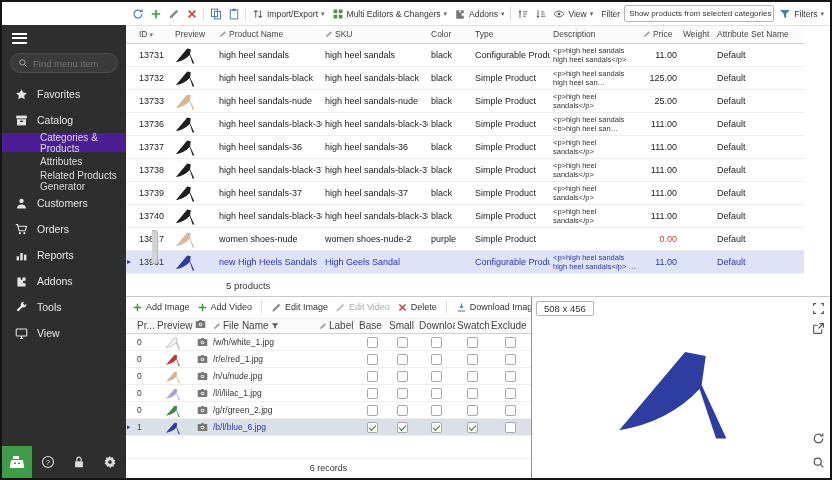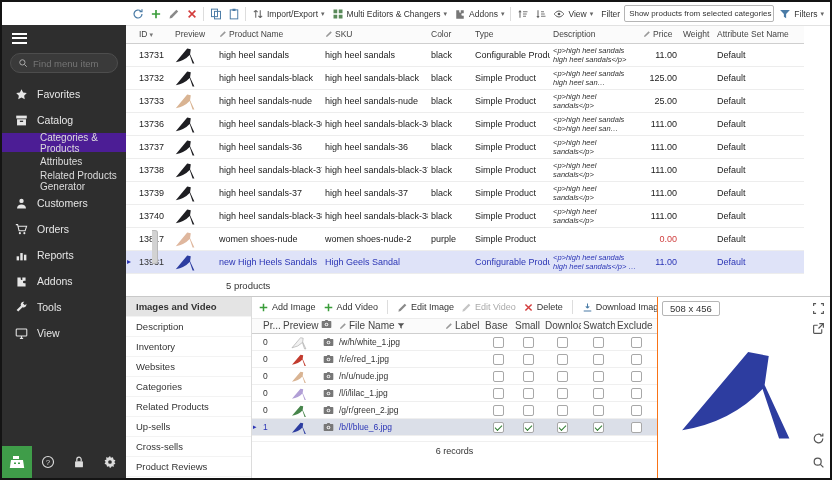--- a/index.html
+++ b/index.html
@@ -35,21 +35,21 @@
   .dd svg { width:12px; height:12px; display:block; }
   .caret { font-size:7px; color:#666; }
   .lbl { font-size:8.5px; color:#333; margin:0 3px 0 4px; white-space:nowrap; }
   .filter-select { border:1px solid #b5b5b5; border-radius:2px; height:17px; display:flex; align-items:center; justify-content:space-between; gap:4px; padding:0 4px; font-size:8px; color:#333; width:186px; min-width:120px; flex-shrink:1; overflow:hidden; white-space:nowrap; cursor:pointer; background:#fff; }
 
   
   table { border-collapse:collapse; table-layout:fixed; }
   #products-table { width:678px; flex-shrink:0; }
   #products-table th { height:17px; background:#fbfbfb; border-bottom:1px solid #cfcfcf; font-size:8.5px; font-weight:normal; color:#444; text-align:left; padding:0 3px; white-space:nowrap; overflow:hidden; }
   #products-table td { height:23px; border-bottom:1px solid #ededed; font-size:9px; color:#222; padding:0 3px; white-space:nowrap; overflow:hidden; vertical-align:middle; }
-  #products-table td.desc { font-size:7.5px; white-space:normal; line-height:1.2; color:#333;font-style:italic; }
+  #products-table td.desc { font-size:7.5px; white-space:normal; line-height:1.2; color:#333; }
   #products-table td.price { text-align:right; }
   #products-table td.alert { color:#d04040; }
   #products-table td.exp { font-size:8px; color:#444; padding:0 1px; }
   #products-table td.pv svg { display:block; }
   tr.sel { background:#dfe3f8; }
   tr.sel td { color:#2b35b5 !important; }
   tr.sel td.idc { color:#333 !important; }
   .hpencil svg { width:8px; height:8px; display:inline-block; vertical-align:-1px; margin-right:2px; }
   .sortmark { font-size:7px; color:#777; margin-left:2px; }
   .grid-status { height:22px; font-size:9.5px; color:#333; padding:6px 0 0 100px; flex-shrink:0; }
@@ -67,21 +67,21 @@
   .dtb.disabled { color:#aaa; }
   #images-table { width:405px; }
   #images-table th { height:15px; background:#fbfbfb; border-bottom:1px solid #cfcfcf; font-size:10px; font-weight:normal; color:#444; text-align:left; padding:0 2px; white-space:nowrap; overflow:hidden; }
   #images-table td { height:17px; border-bottom:1px solid #efefef; font-size:8.5px; color:#333; padding:0 2px; white-space:nowrap; overflow:hidden; vertical-align:middle; }
   #images-table td.cbc { text-align:center; }
   #images-table td.exp { font-size:7px; color:#444; padding:0 1px; }
   #images-table td.pv svg, #images-table td.cam svg { display:block; margin:0 auto; }
   #images-table tr.sel { background:#dbdfe8; }
   .cb { width:11px; height:11px; border:1px solid #a8a8a8; border-radius:2px; background:#fff; margin:0 auto; position:relative; }
   .cb.checked::after { content:""; position:absolute; left:1.5px; top:2px; width:6px; height:3px; border-left:1.6px solid #2f7d32; border-bottom:1.6px solid #2f7d32; transform:rotate(-45deg); }
-  .images-status { margin-top:auto; text-align:center; font-size:9px; color:#333; padding:4px 0 22px; border-top:1px solid #f0f0f0; flex-shrink:0; }
+  .images-status { margin-top:auto; text-align:center; font-size:9px; color:#333; padding:4px 0 5px; border-top:1px solid #f0f0f0; flex-shrink:0; }
 
   .preview { flex:1; position:relative; background:#fff; min-width:0; }
   .size-label { position:absolute; top:4px; left:4px; border:1px solid #b5b5b5; border-radius:2px; background:#fff; font-size:9.5px; color:#333; padding:1px 7px; }
   .pv-ic { position:absolute; width:16px; height:16px; cursor:pointer; display:flex; align-items:center; justify-content:center; }
   .pv-ic svg { width:13px; height:13px; }
   .pv-fullscreen { top:4px; right:4px; }
   .pv-external { top:24px; right:4px; }
   .pv-rotate { bottom:32px; right:4px; }
   .pv-zoom { bottom:8px; right:4px; }
   .big-shoe { position:absolute; left:50%; top:52%; transform:translate(-50%,-50%); }
@@ -526,31 +526,20 @@
             <td class="desc">&lt;p&gt;high heel sandals high heel sandals&lt;/p&gt; …</td>
             <td class="price">11.00</td>
             <td></td>
             <td>Default</td>
           </tr>
         </tbody>
       </table>
     <div class="grid-status">5 products</div>
 
     <div class="bottom">
-      <div class="tabs" id="detail-tabs">
-          <div class="tab active">Images and Video</div>
-          <div class="tab">Description</div>
-          <div class="tab">Inventory</div>
-          <div class="tab">Websites</div>
-          <div class="tab">Categories</div>
-          <div class="tab">Related Products</div>
-          <div class="tab">Up-sells</div>
-          <div class="tab">Cross-sells</div>
-          <div class="tab">Product Reviews</div>
-        </div>
 
       <div class="detail-main">
         <div class="detail-toolbar">
           <span class="dtb">
               <svg viewBox="0 0 16 16" fill="none" stroke="#3a9d3a" stroke-width="2.2">
                 <path d="M8 2.5v11M2.5 8h11"></path>
               </svg>
               <span>Add Image</span>
             </span>
           <span class="dtb">

